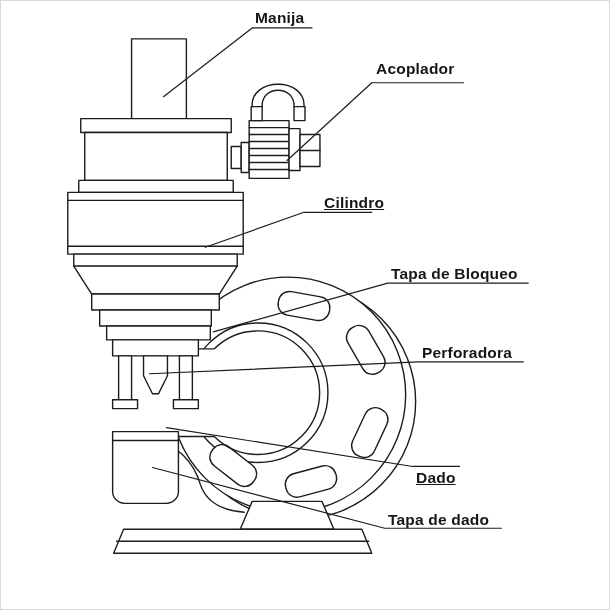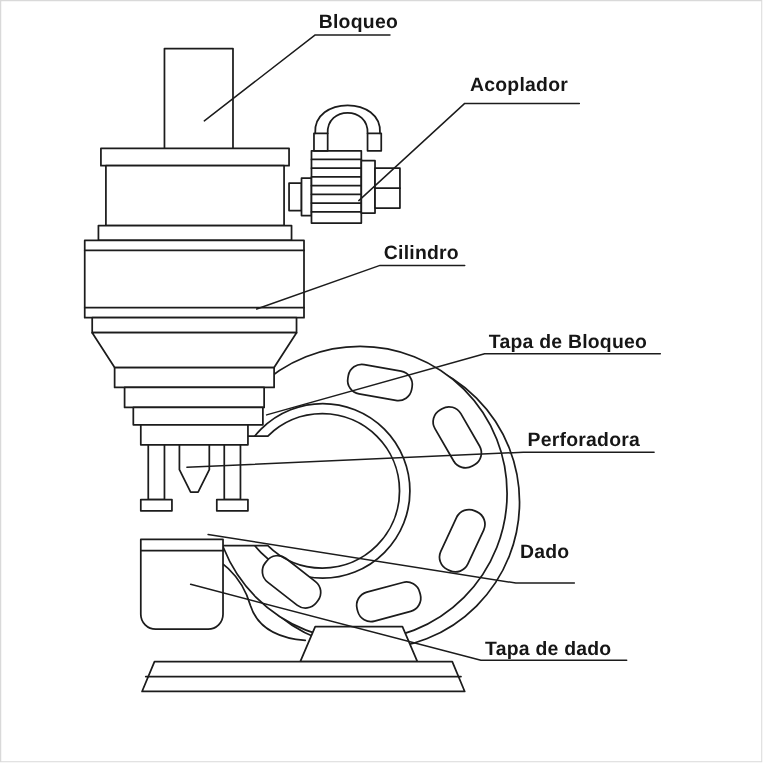--- a/index.html
+++ b/index.html
@@ -121,21 +121,21 @@
       <polyline points="312,27 252,27 163,96"></polyline>
       <polyline points="464,82 372,82 287,160"></polyline>
       <polyline points="372,212 304,212 205,247"></polyline>
       <polyline points="529,283 388,283 213,332"></polyline>
       <polyline points="524,362 419,362 149,374"></polyline>
       <polyline points="460,467 413,467 166,428"></polyline>
       <polyline points="502,529 385,529 152,468"></polyline>
     </g>
   </svg>
 
-  <div class="part-label" style="left:254px; top:8px;">Bloqueo</div>
+  <div class="part-label" style="left:254px; top:8px;">Manija</div>
   <div class="part-label" style="left:375px; top:59px;">Acoplador</div>
-  <div class="part-label" style="left:306px; top:193px;">Cilindro</div>
+  <div class="part-label" style="left:323px; top:193px;text-decoration:underline;">Cilindro</div>
   <div class="part-label" style="left:421px; top:343px;">Perforadora</div>
   <div class="part-label" style="left:390px; top:264px;">Tapa de Bloqueo</div>
-  <div class="part-label" style="left:415px; top:432px;">Dado</div>
+  <div class="part-label" style="left:415px; top:468px;text-decoration:underline;">Dado</div>
   <div class="part-label" style="left:387px; top:510px;">Tapa de dado</div>
 
 </div>
 
 </body></html>

